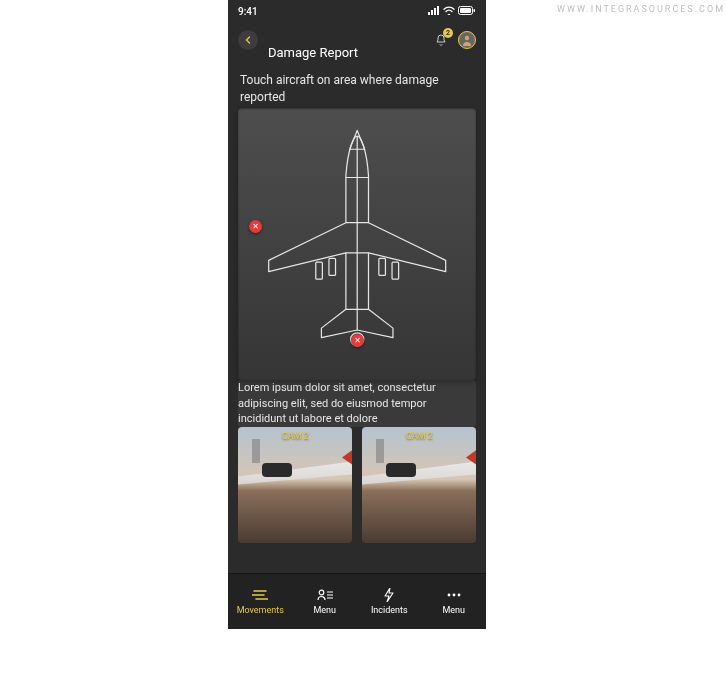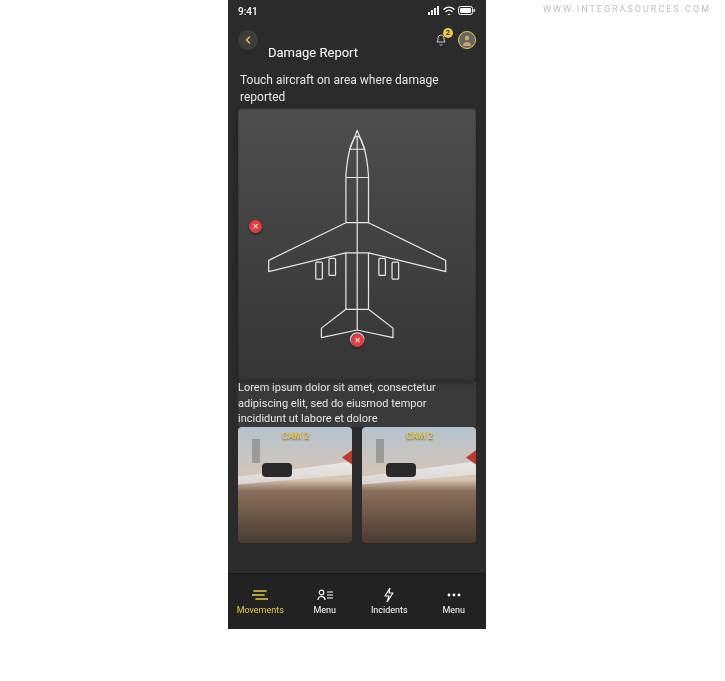--- a/index.html
+++ b/index.html
@@ -6,21 +6,21 @@
   body {
     font-family: -apple-system, BlinkMacSystemFont, "Segoe UI", Roboto, sans-serif;
     background: #fff;
     width: 725px;
     height: 681px;
     position: relative;
   }
   .watermark {
     position: absolute;
     top: 4px;
-    right: 14px;
+    right: 0;
     font-size: 9px;
     letter-spacing: 2px;
     color: #bfbfbf;
   }
   .phone {
     position: absolute;
     left: 228px;
     top: 0;
     width: 258px;
     height: 629px;
@@ -173,21 +173,21 @@
   .tower {
     position: absolute;
     left: 14px; top: 12px;
     width: 8px; height: 24px;
     background: rgba(120,120,120,0.55);
   }
   .cam-label {
     position: absolute;
     top: 4px; left: 6px;
     font-size: 9px;
-    font-weight: 700;
+    font-weight: 400;
     color: #e8c94a;
     text-shadow: 0 1px 2px rgba(0,0,0,0.5);
     padding-left: 38px;
   }
   .bottom-nav {
     height: 56px;
     background: #222;
     display: flex;
     border-top: 1px solid rgba(0,0,0,0.3);
   }

